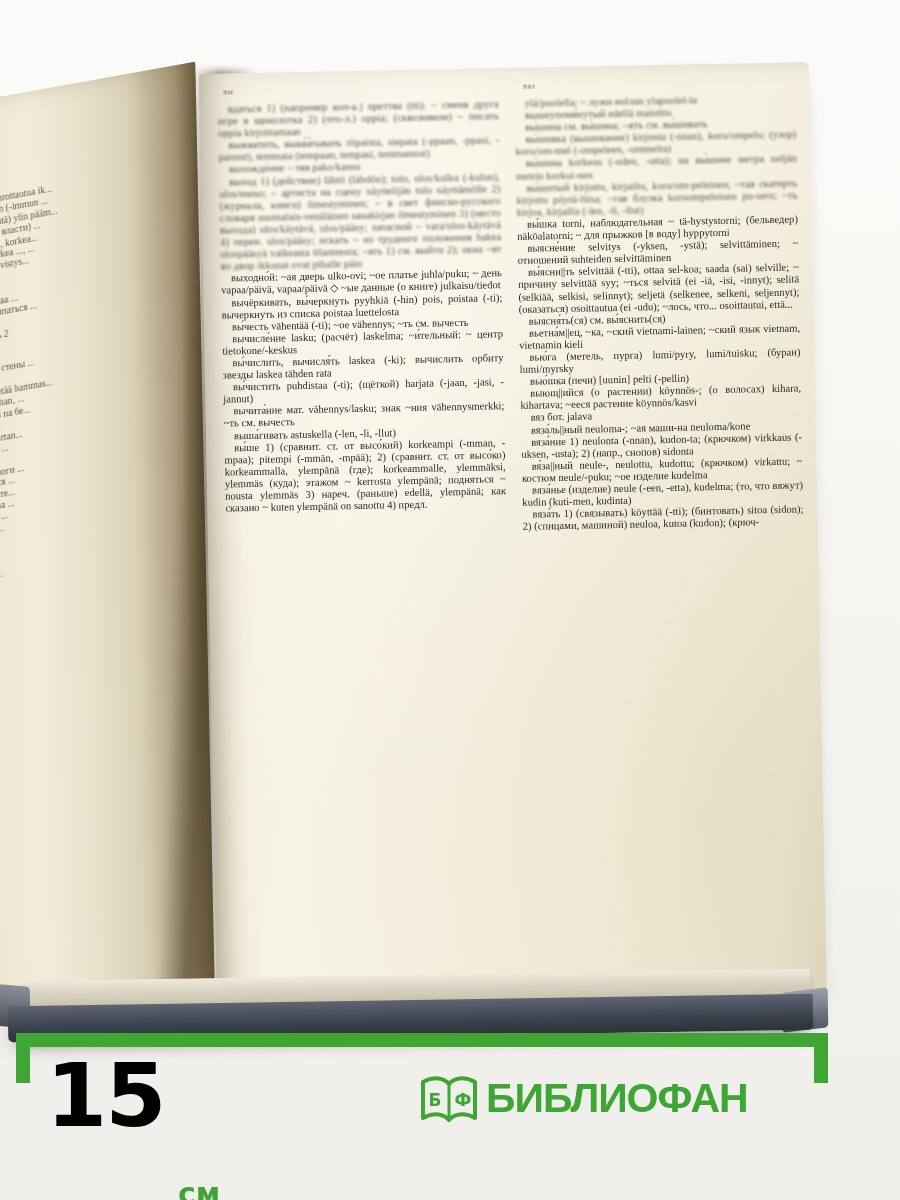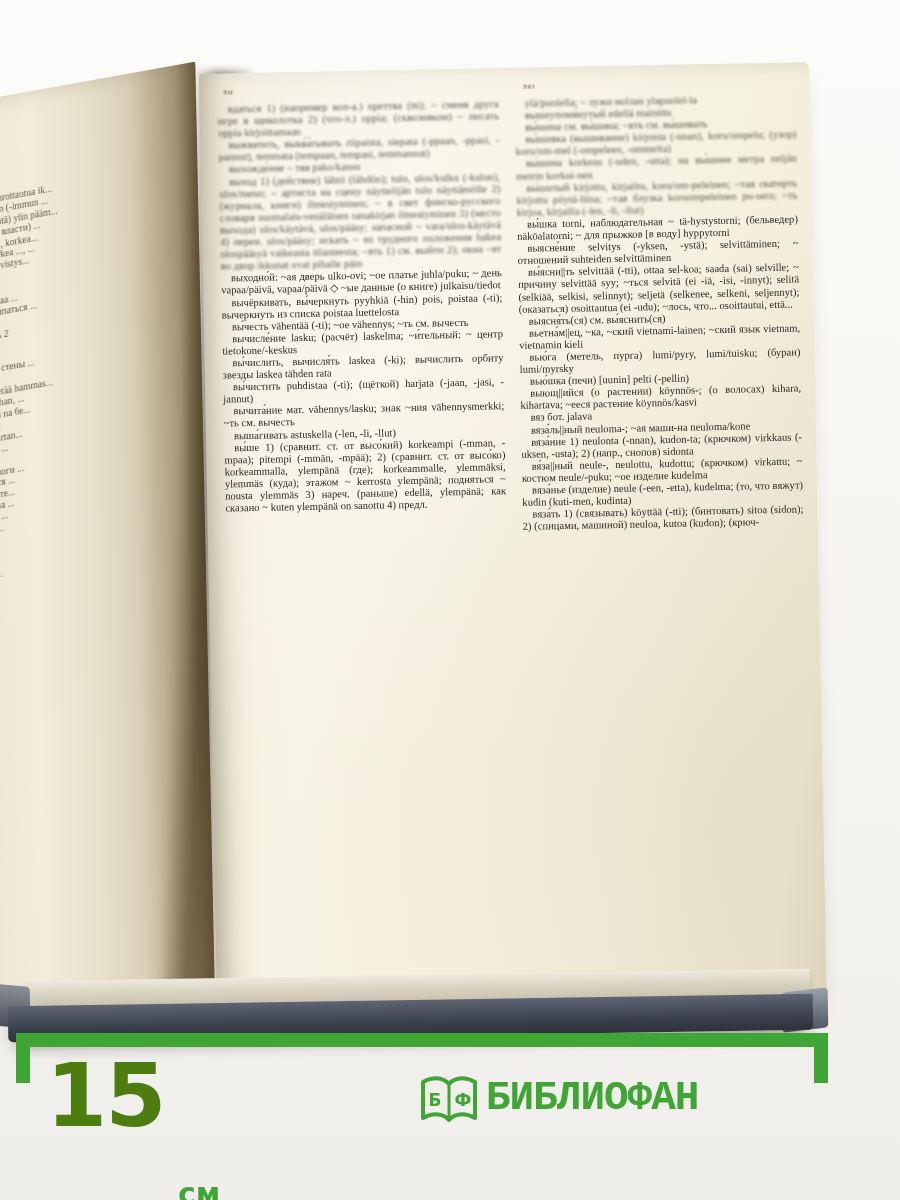--- a/index.html
+++ b/index.html
@@ -214,21 +214,21 @@
   .tick-right { left: 814px; }
 
   .scale-num {
     position: absolute;
     left: 46px;
     top: 1052px;
     font-family: "DejaVu Sans", sans-serif;
     font-weight: bold;
     font-size: 88px;
     line-height: 88px;
-    color: #4d7c0f;
+    color: #000000;
     letter-spacing: -2px;
   }
   .scale-unit {
     position: absolute;
     left: 178px;
     top: 1176px;
     font-family: "DejaVu Sans", sans-serif;
     font-weight: bold;
     font-size: 30px;
     color: #3fa535;
@@ -241,21 +241,21 @@
     display: flex;
     align-items: center;
     gap: 8px;
   }
   .brand-logo {
     position: relative;
     width: 58px;
     height: 52px;
   }
   .brand-text {
-    font-family: Liberation Mono, monospace;
+    font-family: Liberation Sans, sans-serif;
     font-weight: bold;
     font-size: 41px;
     color: #3fa535;
     letter-spacing: -1px;
   }
 </style>
 </head>
 <body>
 
 <div id="page">

